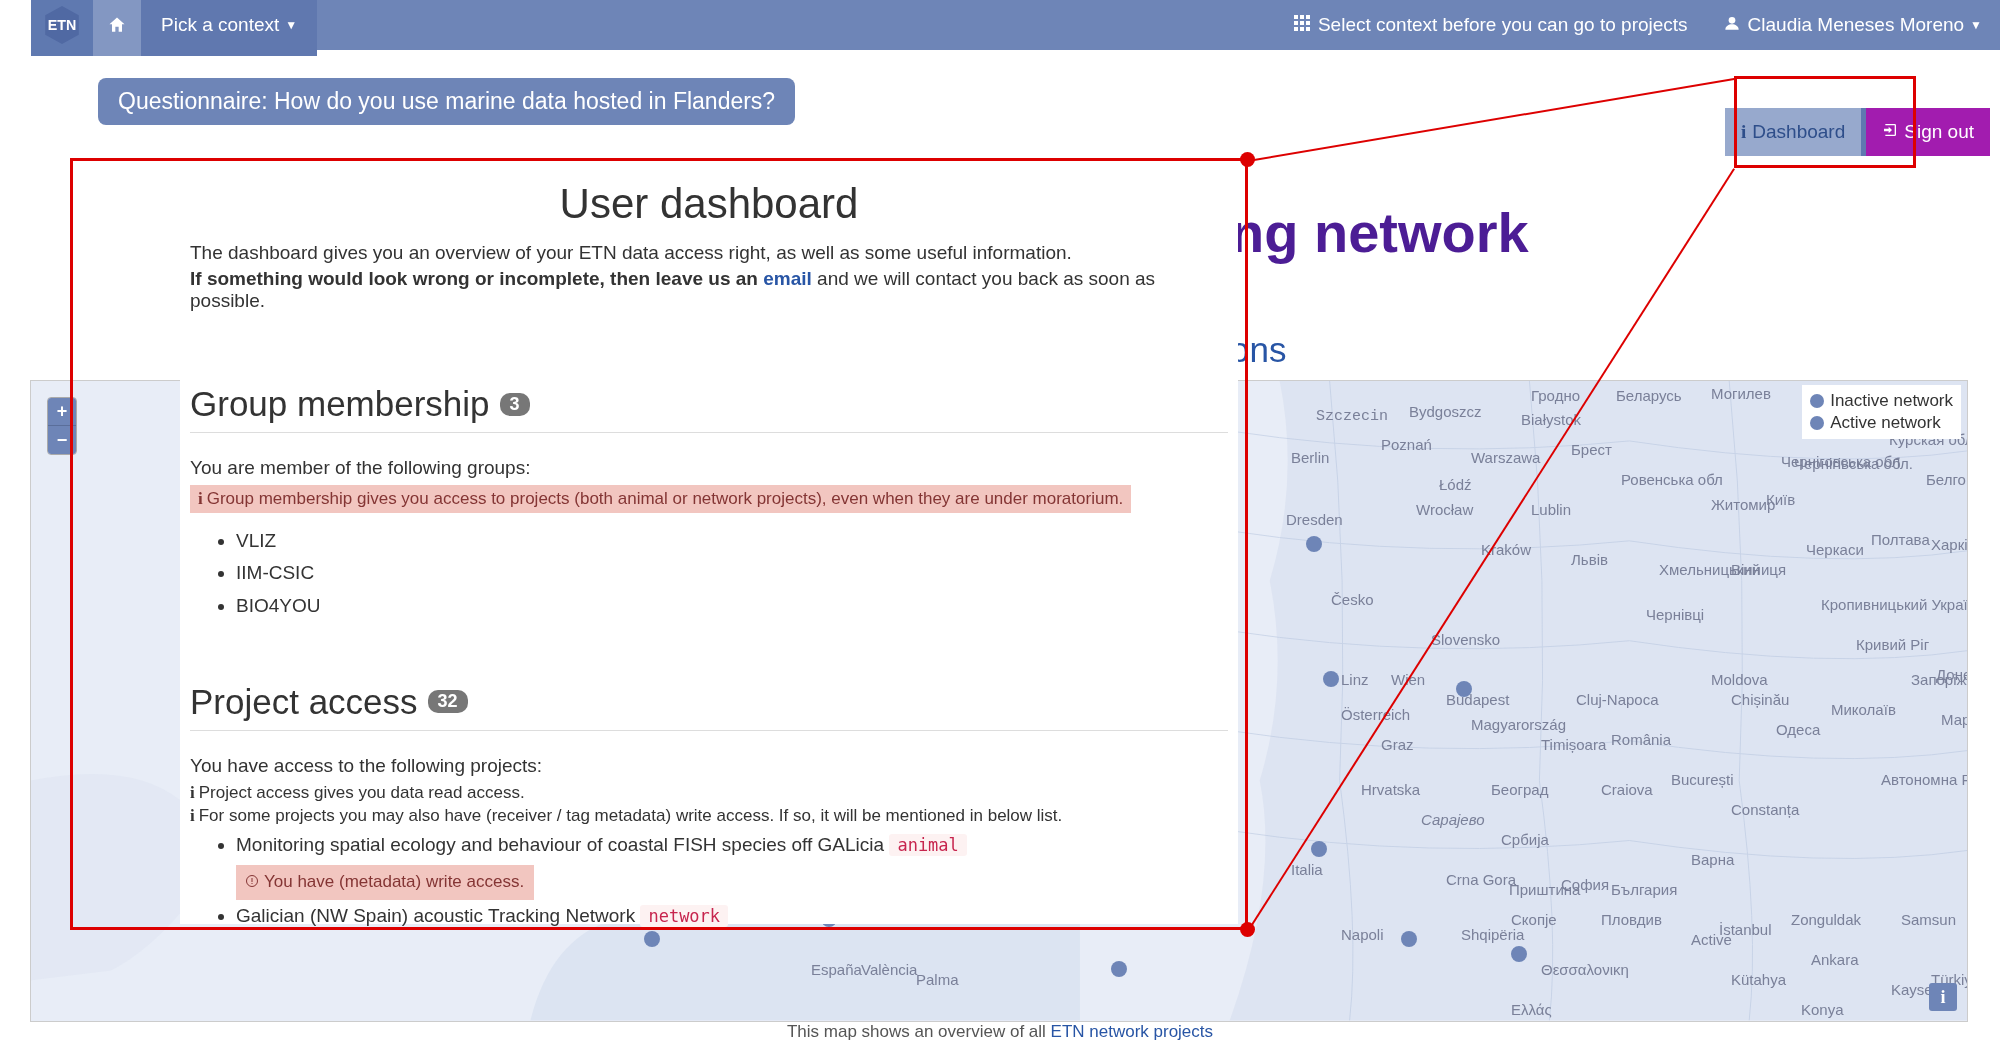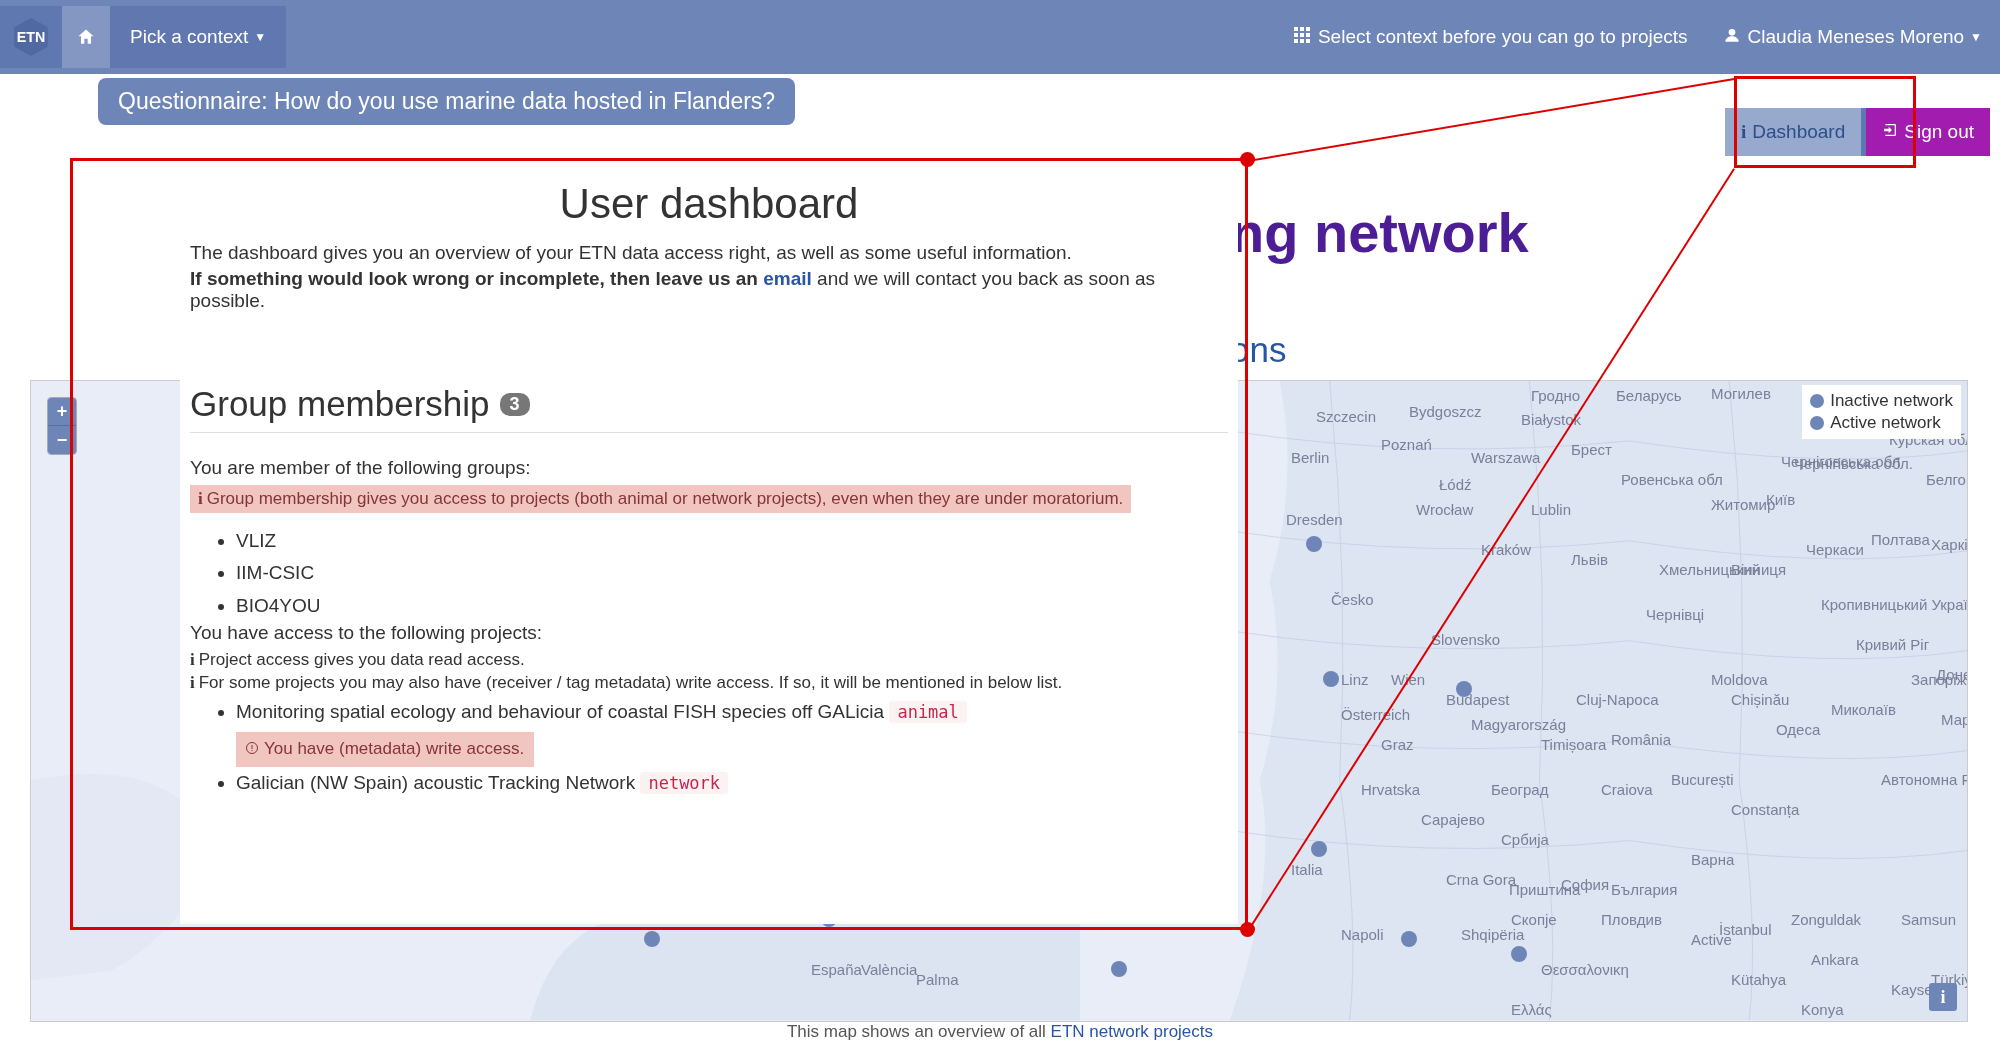--- a/index.html
+++ b/index.html
@@ -1,19 +1,19 @@
 <!DOCTYPE html>
 <html><head>
 <meta charset="utf-8">
 <style>
 * { box-sizing: border-box; margin: 0; padding: 0; }
 body { font-family: "Helvetica Neue", Helvetica, Arial, sans-serif; font-size: 14px; color: #333; background: #fff; width: 2000px; height: 1060px; position: relative; overflow: hidden; }
 
 
-.navbar { background: #6e85b7; height: 74px; display: flex; align-items: center; color: #fff; font-size: 19px; }
+.navbar { background: #6e85b7; height: 50px; display: flex; align-items: center; color: #fff; font-size: 19px; margin-left: 31px; }
 .navbar .logo { width: 62px; height: 62px; display: flex; align-items: center; justify-content: center; background: #5f79b0; }
 .navbar .logo svg { width: 42px; height: 42px; }
 .navbar .home { width: 48px; height: 62px; display: flex; align-items: center; justify-content: center; background: #8397c2; cursor: pointer; }
 .navbar .context { background: #6078af; height: 62px; display: flex; align-items: center; padding: 0 20px; cursor: pointer; }
 .navbar .context .caret { margin-left: 6px; font-size: 12px; }
 .navbar .spacer { flex: 1; }
 .navbar .right-item { padding: 0 18px; height: 62px; display: flex; align-items: center; cursor: pointer; }
 .navbar .right-item .icon { margin-right: 8px; font-size: 17px; }
 
 
@@ -153,21 +153,21 @@
       <path d="M 1200 150 Q 1400 180 1600 160 Q 1800 190 1938 170"></path>
       <path d="M 1200 250 Q 1400 280 1600 260 Q 1800 290 1938 270"></path>
       <path d="M 1200 350 Q 1400 380 1600 360 Q 1800 390 1938 370"></path>
       <path d="M 1200 450 Q 1400 480 1600 460 Q 1800 490 1938 470"></path>
       <path d="M 1300 0 Q 1320 200 1310 400 Q 1330 550 1320 640"></path>
       <path d="M 1500 0 Q 1520 200 1510 400 Q 1530 550 1520 640"></path>
       <path d="M 1700 0 Q 1720 200 1710 400 Q 1730 550 1720 640"></path>
     </g>
   </svg>
   <div id="map-cities">
-      <div class="city" style="left: 1285px; top: 27px;">Szczecin</div>
+      <div class="city" style="left: 1285px; top: 27px; font-family: Liberation Mono, monospace;">Szczecin</div>
       <div class="city" style="left: 1260px; top: 68px;">Berlin</div>
       <div class="city" style="left: 1300px; top: 210px;">Česko</div>
       <div class="city" style="left: 1310px; top: 290px;">Linz</div>
       <div class="city" style="left: 1310px; top: 325px;">Österreich</div>
       <div class="city" style="left: 1360px; top: 290px;">Wien</div>
       <div class="city" style="left: 1350px; top: 355px;">Graz</div>
       <div class="city" style="left: 1255px; top: 130px;">Dresden</div>
       <div class="city" style="left: 1350px; top: 55px;">Poznań</div>
       <div class="city" style="left: 1385px; top: 120px;">Wrocław</div>
       <div class="city" style="left: 1378px; top: 22px;">Bydgoszcz</div>
@@ -228,21 +228,21 @@
       <div class="city" style="left: 1780px; top: 570px;">Ankara</div>
       <div class="city" style="left: 1770px; top: 620px;">Konya</div>
       <div class="city" style="left: 1760px; top: 530px;">Zonguldak</div>
       <div class="city" style="left: 1870px; top: 530px;">Samsun</div>
       <div class="city" style="left: 1860px; top: 600px;">Kayseri</div>
       <div class="city" style="left: 1900px; top: 590px;">Türkiye</div>
       <div class="city" style="left: 1895px; top: 90px;">Белгород</div>
       <div class="city" style="left: 1260px; top: 480px;">Italia</div>
       <div class="city" style="left: 1310px; top: 545px;">Napoli</div>
       <div class="city" style="left: 1330px; top: 400px;">Hrvatska</div>
-      <div class="city" style="left: 1390px; top: 430px;">Сараjево</div>
+      <div class="city" style="left: 1390px; top: 430px; font-style: italic;">Сараjево</div>
       <div class="city" style="left: 1750px; top: 72px;">Черніговська обл</div>
       <div class="city" style="left: 780px; top: 580px;">España</div>
       <div class="city" style="left: 830px; top: 580px;">València</div>
       <div class="city" style="left: 885px; top: 590px;">Palma</div>
       <div class="city" style="left: 1763px; top: 74px;">Чернігівська обл.</div>
     </div>
   <div id="map-dots">
       <div class="citydot" style="left: 1275px; top: 155px;"></div>
       <div class="citydot" style="left: 1292px; top: 290px;"></div>
       <div class="citydot" style="left: 1425px; top: 300px;"></div>
@@ -292,20 +292,24 @@
   <p class="subtext">You are member of the following groups:</p>
   <div class="info-box">
     <span class="i">i</span><span>Group membership gives you access to projects (both animal or network projects), even when they are under moratorium.</span>
   </div>
   <ul class="groups" id="group-list">
       <li>VLIZ</li>
       <li>IIM-CSIC</li>
       <li>BIO4YOU</li>
     </ul>
 
+  <h2 class="section proj">
+    <span>Project access</span>
+    <span class="badge">32</span>
+  </h2>
   <p class="subtext">You have access to the following projects:</p>
   <p class="hint"><span class="i">i</span><span>Project access gives you data read access.</span></p>
   <p class="hint"><span class="i">i</span><span>For some projects you may also have (receiver / tag metadata) write access. If so, it will be mentioned in below list.</span></p>
   <ul class="projects" id="project-list">
       <li><span>Monitoring spatial ecology and behaviour of coastal FISH species off GALicia </span><span class="tag">animal</span><div><span class="write-note"><span class="excl"><svg width="12" height="12" viewBox="0 0 24 24" fill="#843534">
                 <circle cx="12" cy="12" r="11" fill="none" stroke="#843534" stroke-width="2"></circle>
                 <rect x="11" y="6" width="2" height="8"></rect>
                 <rect x="11" y="16" width="2" height="2"></rect>
               </svg></span><span>You have (metadata) write access.</span></span></div></li>
       <li><span>Galician (NW Spain) acoustic Tracking Network </span><span class="tag">network</span></li>

